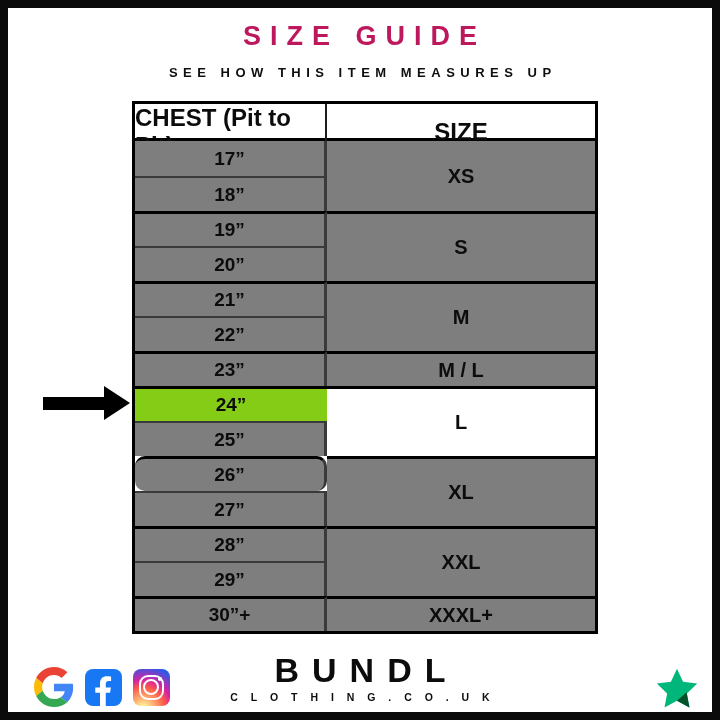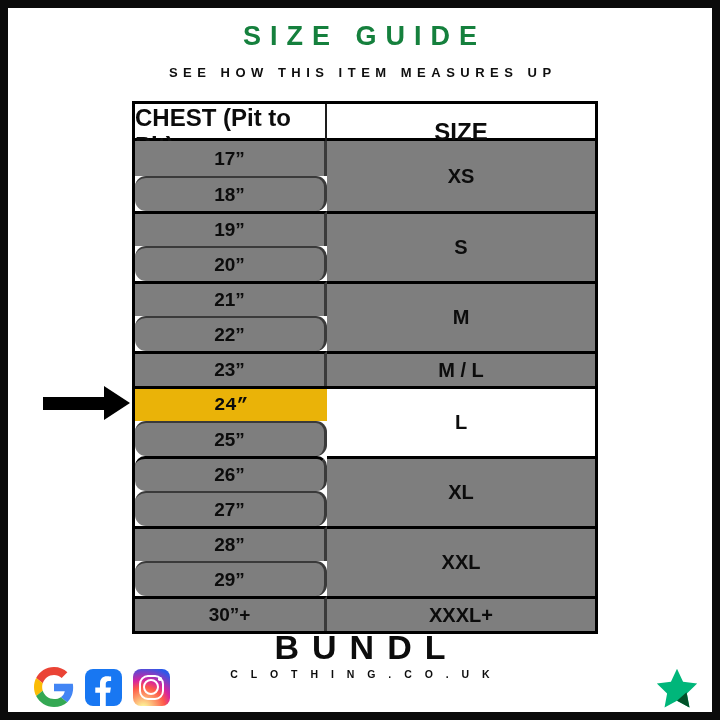--- a/index.html
+++ b/index.html
@@ -11,21 +11,21 @@
     position:relative;
     font-family:"Liberation Sans", sans-serif;
     color:#111;
     overflow:hidden;
   }
   
   .title{
     position:absolute;top:13px;left:0;width:100%;
     text-align:center;
     font-size:27px;font-weight:800;letter-spacing:9px;text-indent:9px;
-    color:#15803d;
+    color:#be185d;
   }
   .subtitle{
     position:absolute;top:57px;left:0;width:100%;
     text-align:center;
     font-size:13px;font-weight:700;letter-spacing:5.5px;text-indent:5.5px;
     color:#0f0f0f;
   }
   
   .size-table{
     position:absolute;left:124px;top:93px;width:466px;
@@ -49,23 +49,23 @@
     grid-auto-rows:35px;
   }
   .chest-cell,.size-cell{
     box-sizing:border-box;
     display:flex;align-items:center;justify-content:center;
     font-weight:700;color:#0c0c0c;
     background:#7E7E7E;
   }
   .chest-cell{font-size:19px;border-right:3px solid #3A3A3A;}
   .size-cell{font-size:20px;}
-  .chest-cell.inner{border-top:2px solid #3A3A3A;border-radius:11px;}
+  .chest-cell.inner{border-top:2px solid #3A3A3A;}
   .group-start{border-top:3px solid #000;}
-  .chest-cell.hl{background:#eab308;border-right:none;font-family:Liberation Mono, monospace;}
+  .chest-cell.hl{background:#84cc16;border-right:none;}
   .size-cell.hl{background:#fff;}
   
   .arrow{position:absolute;left:35px;top:378px;width:87px;height:34px;}
   .arrow .shaft{
     position:absolute;left:0;top:10.5px;width:62px;height:13px;background:#000;
   }
   .arrow .head{
     position:absolute;left:61px;top:0;width:0;height:0;
     border-top:17px solid transparent;
     border-bottom:17px solid transparent;
@@ -80,21 +80,21 @@
     position:absolute;left:6px;top:6px;right:6px;bottom:6px;
     border:2.5px solid #fff;border-radius:9px;
   }
   .ig .lens{
     position:absolute;left:50%;top:50%;width:12px;height:12px;margin:-8.5px 0 0 -8.5px;
     border:2.5px solid #fff;border-radius:50%;
   }
   .ig .dot{
     position:absolute;right:8.5px;top:8.5px;width:3.5px;height:3.5px;border-radius:50%;background:#fff;
   }
-  .brand{position:absolute;left:0;top:622px;width:100%;text-align:center;}
+  .brand{position:absolute;left:0;top:645px;width:100%;text-align:center;}
   .brand .name{font-size:34px;font-weight:800;letter-spacing:13px;text-indent:13px;color:#0c0c0c;line-height:1;}
   .brand .domain{font-size:10.5px;font-weight:700;letter-spacing:5px;text-indent:5px;color:#0c0c0c;margin-top:4px;}
   .trustpilot{position:absolute;right:13px;top:658px;display:flex;align-items:center;gap:5px;}
   .trustpilot .tp-label{font-size:31px;font-weight:700;color:#191919;letter-spacing:-0.5px;}
 </style>
 </head>
 <body>
 
 <div class="title">SIZE GUIDE</div>
 <div class="subtitle">SEE HOW THIS ITEM MEASURES UP</div>

